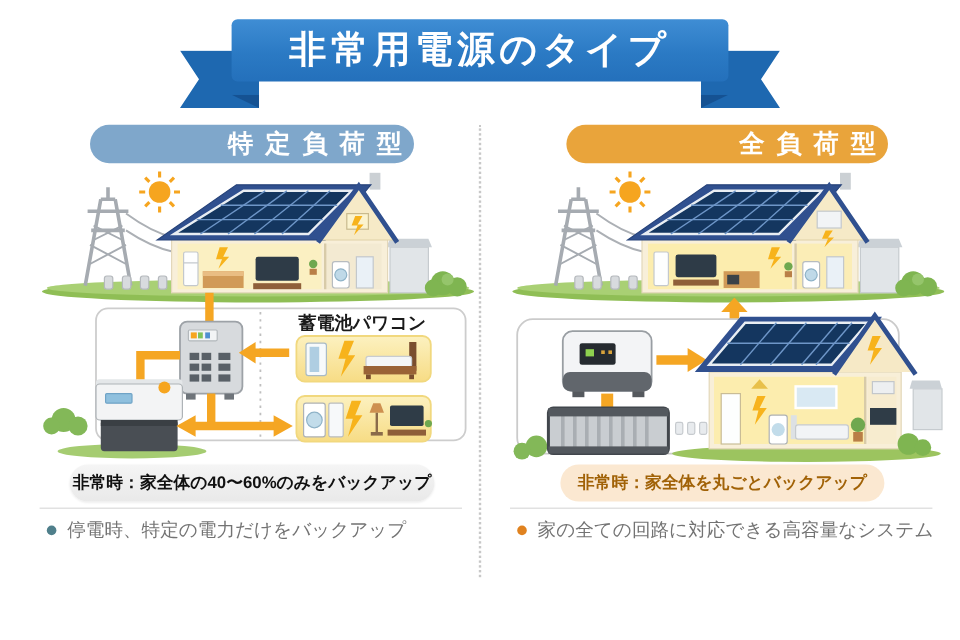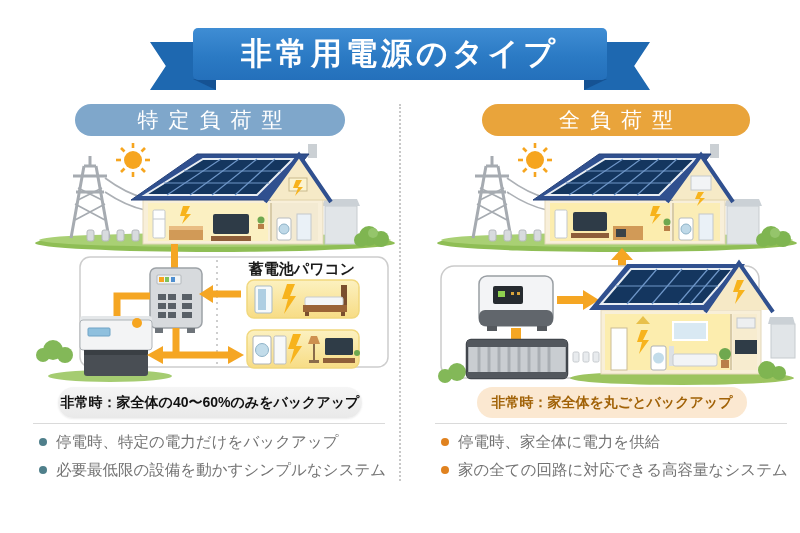--- a/index.html
+++ b/index.html
@@ -4,40 +4,40 @@
 <style>
   html,body{margin:0;padding:0}
   body{
     width:800px;height:533px;position:relative;background:#ffffff;
     font-family:"Liberation Sans","DejaVu Sans",sans-serif;overflow:hidden;
   }
   text{font-family:"Liberation Sans","DejaVu Sans",sans-serif}
 
   
   .ribbon-band{
-    position:absolute;left:193px;top:28px;width:414px;height:52px;
+    position:absolute;left:193px;top:16px;width:414px;height:52px;
     background:linear-gradient(180deg,#3f8dd4 0%,#2b7ac4 55%,#2470bb 100%);
     border-radius:5px;display:flex;align-items:center;justify-content:center;z-index:3;
   }
   .ribbon-title{color:#ffffff;font-size:31px;font-weight:bold;letter-spacing:4px}
   .tail{position:absolute;width:66px;height:48px;background:#1e68b0;top:42px;z-index:1}
   .tail-left{left:150px;clip-path:polygon(0 0,100% 0,100% 100%,0 100%,24% 50%)}
   .tail-right{left:584px;clip-path:polygon(0 0,100% 0,76% 50%,100% 100%,0 100%)}
   .fold{position:absolute;width:23px;height:11px;background:#155293;top:79px;z-index:2}
   .fold-left{left:193px;clip-path:polygon(0 0,100% 0,100% 100%)}
   .fold-right{left:584px;clip-path:polygon(0 0,100% 0,0 100%)}
 
   
   .panel{position:absolute;top:100px;width:370px;height:385px}
   .panel-left{left:25px}
-  .panel-right{left:427px}
+  .panel-right{left:417px}
   .pill{
     position:absolute;top:4px;height:32px;border-radius:17px;
-    display:flex;align-items:center;justify-content:center;
-    color:#fff;font-weight:normal;font-size:21px;letter-spacing:10px;text-indent:10px;
+    display:flex;align-items:center;justify-content:flex-end;
+    color:#fff;font-weight:bold;font-size:21px;letter-spacing:10px;text-indent:10px;
   }
   .pill-left{left:50px;width:270px;background:#7fa7cb}
   .pill-right{left:55px;width:268px;background:#e9a43b}
   .illu{position:absolute;left:0;top:40px;width:370px;height:113px}
   .diag{position:absolute;left:0;top:152px;width:370px;height:132px}
   .diag-r{position:absolute;left:0;top:148px;width:370px;height:140px}
   .note{
     position:absolute;top:287px;height:31px;border-radius:16px;
     display:flex;align-items:center;justify-content:center;font-weight:bold;font-size:14px;
   }
@@ -232,24 +232,20 @@
 
   <div class="note note-left">
     <span>非常時：家全体の40〜60%のみをバックアップ</span>
   </div>
   <div class="sep"></div>
   <ul class="bullets">
     <li>
       <span class="dot dot-blue"></span>
       <span>停電時、特定の電力だけをバックアップ</span>
     </li>
-    <li>
-      <span class="dot dot-blue"></span>
-      <span>必要最低限の設備を動かすシンプルなシステム</span>
-    </li>
   </ul>
 </div>
 
 <div class="panel panel-right">
   <div class="pill pill-right">
     <span>全負荷型</span>
   </div>
 
   <svg class="illu" viewBox="0 0 370 113">
     <ellipse cx="190" cy="103" rx="180" ry="9" fill="#8fbe55"></ellipse>
@@ -406,20 +402,16 @@
     </g>
   </svg>
 
   <div class="note note-right">
     <span>非常時：家全体を丸ごとバックアップ</span>
   </div>
   <div class="sep"></div>
   <ul class="bullets">
     <li>
       <span class="dot dot-orange"></span>
-      <span>停電時、家全体に電力を供給</span>
-    </li>
-    <li>
-      <span class="dot dot-orange"></span>
       <span>家の全ての回路に対応できる高容量なシステム</span>
     </li>
   </ul>
 </div>
 
 </body></html>

